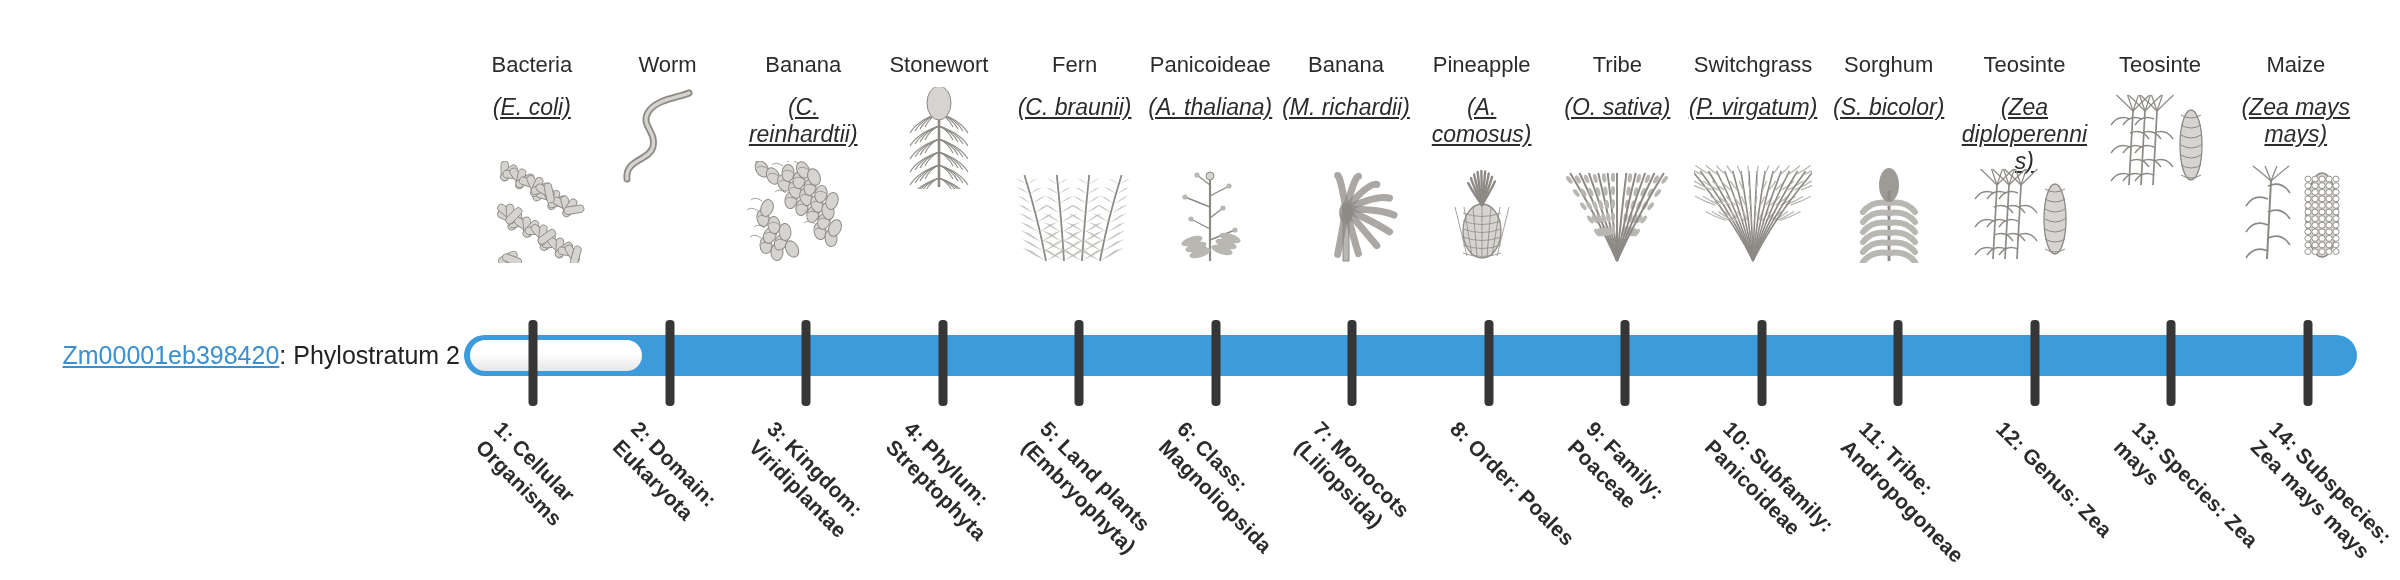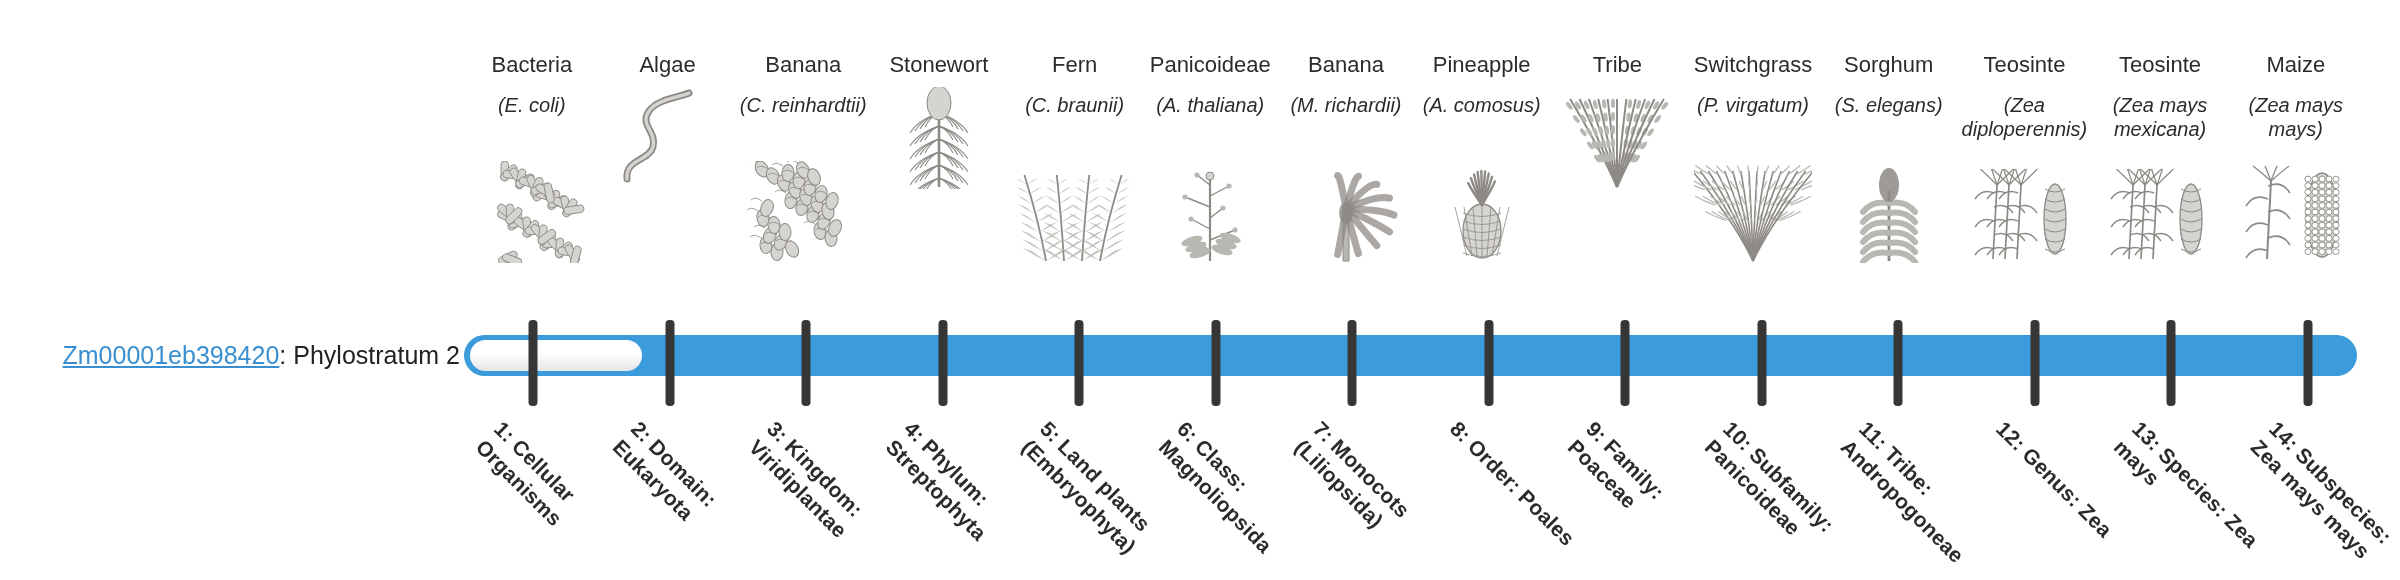--- a/index.html
+++ b/index.html
@@ -60,28 +60,29 @@
   }
   .common-name {
     font-size: 22px;
     color: #2b2b2b;
     text-align: center;
     line-height: 1.18;
     height: 30px;
   }
   .latin-name {
     margin-top: 12px;
-    font-size: 20px;
+    font-size: 23px;
     font-style: italic;
     color: #2b2b2b;
     text-align: center;
     line-height: 1.18;
     height: 62px;
     width: 132px;
     word-wrap: break-word;
+    text-decoration: underline;
   }
   .organism-art {
     margin-top: 2px;
     width: 120px;
     height: 105px;
     display: flex;
     align-items: flex-end;
     justify-content: center;
   }
   .organism-art svg { display: block; }
@@ -189,21 +190,21 @@
             <rect x="62" y="26" width="20" height="7.5" rx="3.7" fill="#d6d4d0" stroke="#8d8a85" stroke-width="0.9" transform="rotate(30 72 30)"></rect>
             <rect x="27" y="49" width="20" height="7.5" rx="3.7" fill="#d6d4d0" stroke="#8d8a85" stroke-width="0.9" transform="rotate(87 37 53)"></rect>
             <rect x="64" y="72" width="20" height="7.5" rx="3.7" fill="#d6d4d0" stroke="#8d8a85" stroke-width="0.9" transform="rotate(-36 74 76)"></rect>
             <rect x="29" y="95" width="20" height="7.5" rx="3.7" fill="#d6d4d0" stroke="#8d8a85" stroke-width="0.9" transform="rotate(21 39 99)"></rect>
             <rect x="66" y="28" width="20" height="7.5" rx="3.7" fill="#d6d4d0" stroke="#8d8a85" stroke-width="0.9" transform="rotate(78 76 32)"></rect>
             <rect x="31" y="51" width="20" height="7.5" rx="3.7" fill="#d6d4d0" stroke="#8d8a85" stroke-width="0.9" transform="rotate(-45 41 55)"></rect>
           </svg>
         </div>
       </div>
       <div class="col">
-        <div class="common-name">Algae</div>
+        <div class="common-name">Worm</div>
         <div class="organism-art">
           <svg width="118" height="102" viewBox="0 0 118 102">
             <path d="M18 92 C16 72 40 74 44 60 C48 44 30 38 40 24 C48 12 72 10 80 6" fill="none" stroke="#8d8a85" stroke-width="7" stroke-linecap="round"></path>
            <path d="M18 92 C16 72 40 74 44 60 C48 44 30 38 40 24 C48 12 72 10 80 6" fill="none" stroke="#d6d4d0" stroke-width="3.4" stroke-linecap="round"></path>
           </svg>
         </div>
       </div>
       <div class="col">
         <div class="common-name">Banana</div>
         <div class="latin-name">(C. reinhardtii)</div>
@@ -488,20 +489,21 @@
             <path d="M59 44 q-0.4187939604300088 -19.987816540381914 -0.6281909406450132 -33.97928811864926" fill="none" stroke="#8d8a85" stroke-width="2.4" stroke-linecap="round"></path>
             <path d="M59 44 q2.083778132003165 -19.69615506024416 3.1256671980047477 -33.48346360241507" fill="none" stroke="#8d8a85" stroke-width="2.4" stroke-linecap="round"></path>
             <path d="M59 44 q4.4952791209909435 -18.54367709133575 6.742918681486415 -31.524251055270774" fill="none" stroke="#8d8a85" stroke-width="2.4" stroke-linecap="round"></path>
             <path d="M59 44 q6.7103148416489615 -16.580751451100834 10.065472262473442 -28.187277466871418" fill="none" stroke="#8d8a85" stroke-width="2.4" stroke-linecap="round"></path>
             <path d="M59 44 q8.632077604063815 -13.893167409179945 12.948116406095721 -23.618384595605907" fill="none" stroke="#8d8a85" stroke-width="2.4" stroke-linecap="round"></path>
           </svg>
         </div>
       </div>
       <div class="col">
         <div class="common-name">Tribe</div>
+        <div class="latin-name">(O. sativa)</div>
         <div class="organism-art">
           <svg width="118" height="102" viewBox="0 0 118 102">
             <path d="M59 100 C45.875 70 29 40 12.125 12" fill="none" stroke="#8d8a85" stroke-width="2"></path>
             <ellipse cx="38.59375" cy="69.2" rx="2.1" ry="4.6" fill="#b9b7b2" transform="rotate(-37.5 42.59375 69.2)"></ellipse>
             <ellipse cx="31.5625" cy="56" rx="2.1" ry="4.6" fill="#b9b7b2" transform="rotate(-37.5 35.5625 56)"></ellipse>
             <ellipse cx="24.531250000000004" cy="42.80000000000001" rx="2.1" ry="4.6" fill="#b9b7b2" transform="rotate(-37.5 28.531250000000004 42.80000000000001)"></ellipse>
             <ellipse cx="17.5" cy="29.60000000000001" rx="2.1" ry="4.6" fill="#b9b7b2" transform="rotate(-37.5 21.5 29.60000000000001)"></ellipse>
             <ellipse cx="10.46875" cy="16.400000000000006" rx="2.1" ry="4.6" fill="#b9b7b2" transform="rotate(-37.5 14.46875 16.400000000000006)"></ellipse>
             <path d="M59 100 C48.5 70 35 40 21.5 12" fill="none" stroke="#8d8a85" stroke-width="2"></path>
             <ellipse cx="41.875" cy="69.2" rx="2.1" ry="4.6" fill="#b9b7b2" transform="rotate(-30 45.875 69.2)"></ellipse>
@@ -649,21 +651,21 @@
             <path d="M59 100 C72.5 72 92.75 42 119.75 10" fill="none" stroke="#8d8a85" stroke-width="1.6"></path>
             <path d="M86.3375 59.5 q11.25 -4 20.25 -9" fill="none" stroke="#b9b7b2" stroke-width="1.3"></path>
             <path d="M96.665 44.2 q11.25 -4 20.25 -9" fill="none" stroke="#b9b7b2" stroke-width="1.3"></path>
             <path d="M106.9925 28.89999999999999 q11.25 -4 20.25 -9" fill="none" stroke="#b9b7b2" stroke-width="1.3"></path>
             <path d="M117.32000000000001 13.600000000000009 q11.25 -4 20.25 -9" fill="none" stroke="#b9b7b2" stroke-width="1.3"></path>
           </svg>
         </div>
       </div>
       <div class="col">
         <div class="common-name">Sorghum</div>
-        <div class="latin-name">(S. elegans)</div>
+        <div class="latin-name">(S. bicolor)</div>
         <div class="organism-art">
           <svg width="118" height="102" viewBox="0 0 118 102">
             <line x1="59" y1="100" x2="59" y2="30" stroke="#8d8a85" stroke-width="2.8"></line>
             <path d="M59 42 q-17 -3 -26 9" fill="none" stroke="#b9b7b2" stroke-width="6" stroke-linecap="round"></path>
             <path d="M59 42 q17 -3 26 9" fill="none" stroke="#b9b7b2" stroke-width="6" stroke-linecap="round"></path>
             <path d="M59 52 q-17 -3 -26 9" fill="none" stroke="#b9b7b2" stroke-width="6" stroke-linecap="round"></path>
             <path d="M59 52 q17 -3 26 9" fill="none" stroke="#b9b7b2" stroke-width="6" stroke-linecap="round"></path>
             <path d="M59 62 q-17 -3 -26 9" fill="none" stroke="#b9b7b2" stroke-width="6" stroke-linecap="round"></path>
             <path d="M59 62 q17 -3 26 9" fill="none" stroke="#b9b7b2" stroke-width="6" stroke-linecap="round"></path>
             <path d="M59 72 q-17 -3 -26 9" fill="none" stroke="#b9b7b2" stroke-width="6" stroke-linecap="round"></path>
@@ -717,21 +719,20 @@
             <path d="M80 48 q10 6 20 0" fill="none" stroke="#8d8a85" stroke-width="1"></path>
             <path d="M80 58 q10 6 20 0" fill="none" stroke="#8d8a85" stroke-width="1"></path>
             <path d="M80 68 q10 6 20 0" fill="none" stroke="#8d8a85" stroke-width="1"></path>
             <path d="M80 78 q10 6 20 0" fill="none" stroke="#8d8a85" stroke-width="1"></path>
             <path d="M80 88 q10 6 20 0" fill="none" stroke="#8d8a85" stroke-width="1"></path>
           </svg>
         </div>
       </div>
       <div class="col">
         <div class="common-name">Teosinte</div>
-        <div class="latin-name">(Zea mays mexicana)</div>
         <div class="organism-art">
           <svg width="118" height="102" viewBox="0 0 118 102">
             <line x1="28" y1="98" x2="32" y2="24" stroke="#8d8a85" stroke-width="1.7"></line>
             <path d="M29 88 q-12 -5 -19 6" fill="none" stroke="#8d8a85" stroke-width="1.4"></path>
             <path d="M29 74 q12 -5 19 6" fill="none" stroke="#8d8a85" stroke-width="1.4"></path>
             <path d="M29 60 q-12 -5 -19 6" fill="none" stroke="#8d8a85" stroke-width="1.4"></path>
             <path d="M29 46 q12 -5 19 6" fill="none" stroke="#8d8a85" stroke-width="1.4"></path>
             <path d="M29 32 q-12 -5 -19 6" fill="none" stroke="#8d8a85" stroke-width="1.4"></path>
             <path d="M32 24 q-9 -9 -16.5 -16" fill="none" stroke="#8d8a85" stroke-width="1.2"></path>
             <path d="M32 24 q-3 -9 -5.5 -16" fill="none" stroke="#8d8a85" stroke-width="1.2"></path>

